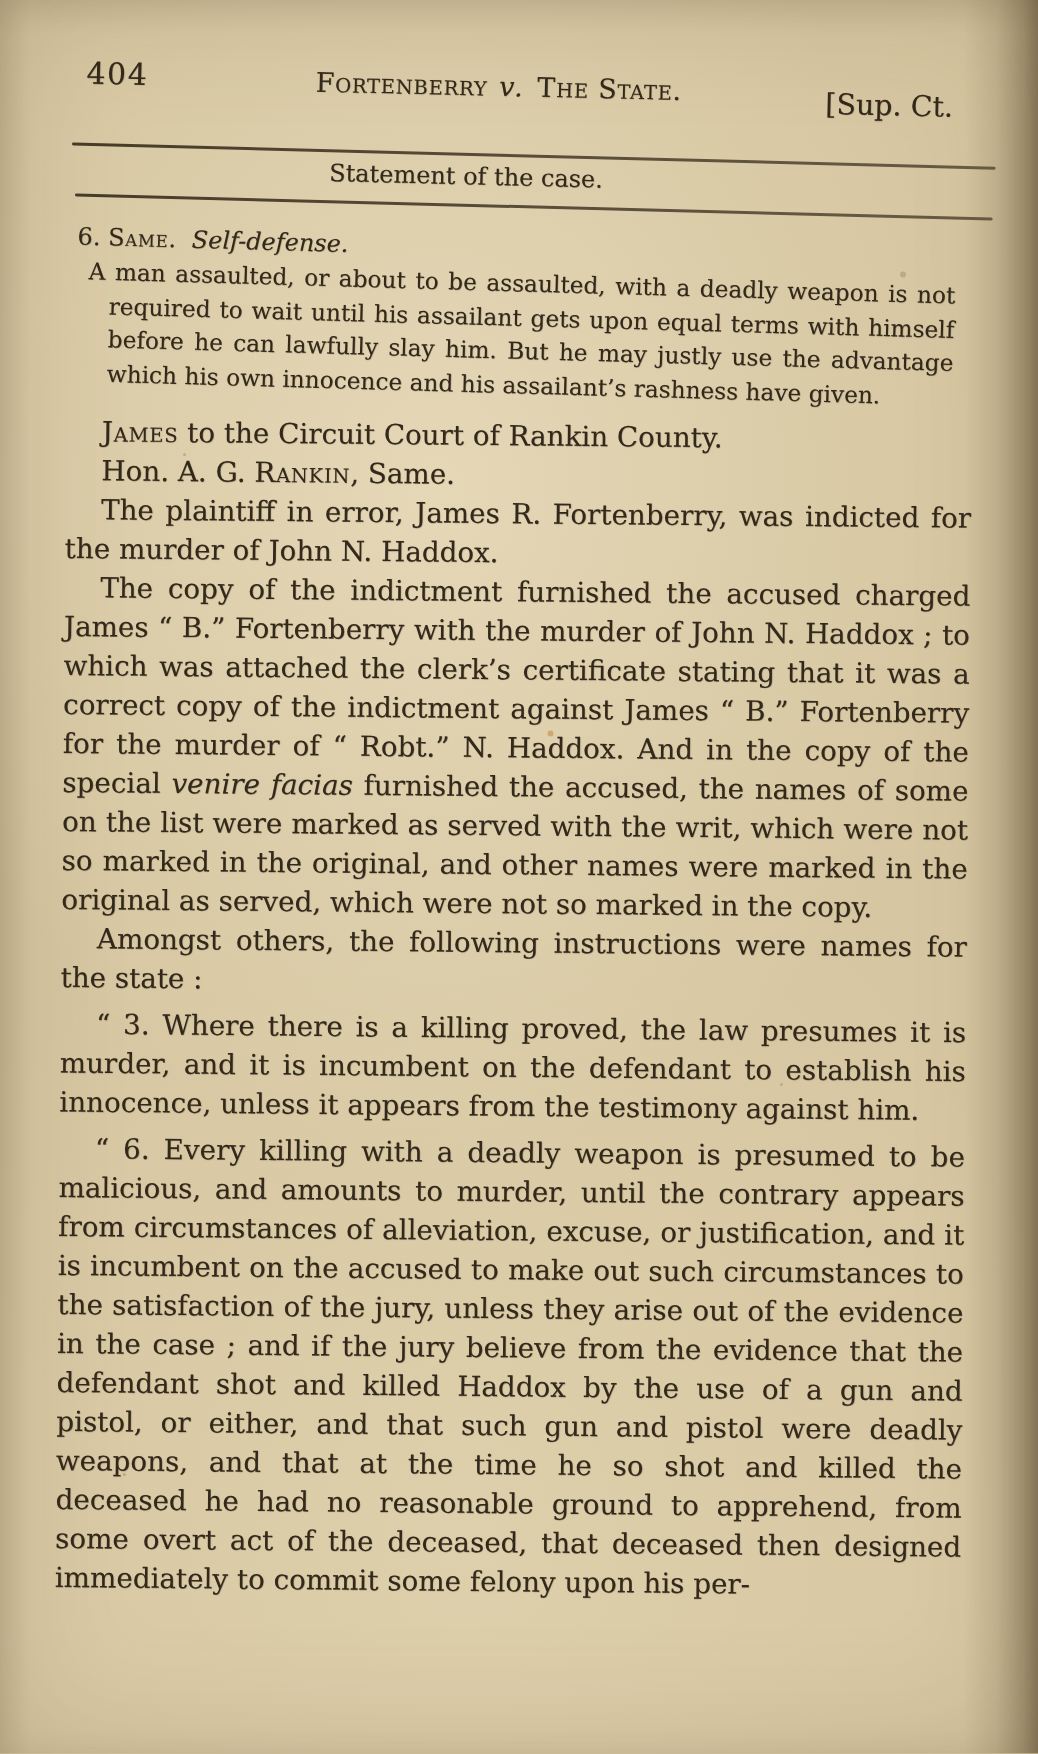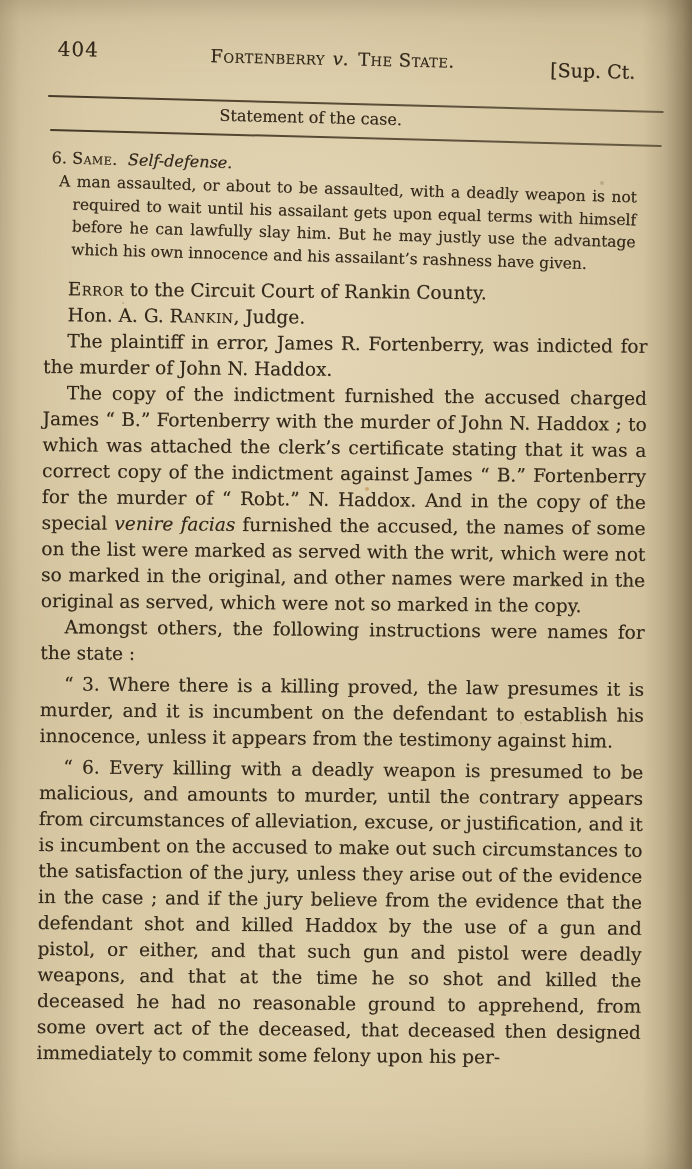--- a/index.html
+++ b/index.html
@@ -108,22 +108,22 @@
 <div class="rule rule-top"></div>
 <div class="section-label ink">Statement of the case.</div>
 <div class="rule rule-bottom"></div>
 
 <div class="headnote ink">
   <p class="hn-head"><span>6.</span> <span class="sc">Same.</span><span class="it subject">Self-defense.</span></p>
   <p class="hn-text">A man assaulted, or about to be assaulted, with a deadly weapon is not required to wait until his assailant gets upon equal terms with himself before he can lawfully slay him.  But he may justly use the advantage which his own innocence and his assailant’s rashness have given.</p>
 </div>
 
 <div class="body-text ink" id="body-text">
-    <p class="body-para"><span class="sc">Error</span><span> to the Circuit Court of Rankin County.</span></p>
-    <p class="body-para"><span>Hon. A. G. </span><span class="sc">Rankin</span><span>, Judge.</span></p>
+    <p class="body-para"><span class="sc">James</span><span> to the Circuit Court of Rankin County.</span></p>
+    <p class="body-para"><span>Hon. A. G. </span><span class="sc">Rankin</span><span>, Same.</span></p>
     <p class="body-para"><span>The plaintiff in error, James R. Fortenberry, was indicted for the murder of John N. Haddox.</span></p>
     <p class="body-para"><span>The copy of the indictment furnished the accused charged James “ B.” Fortenberry with the murder of John N. Haddox ; to which was attached the clerk’s certificate stating that it was a correct copy of the indictment against James “ B.” Fortenberry for the murder of “ Robt.” N. Haddox.  And in the copy of the special </span><span class="it">venire facias</span><span> furnished the accused, the names of some on the list were marked as served with the writ, which were not so marked in the original, and other names were marked in the original as served, which were not so marked in the copy.</span></p>
     <p class="body-para"><span>Amongst others, the following instructions were names for the state :</span></p>
     <p class="body-para q"><span>“ 3.  Where there is a killing proved, the law presumes it is murder, and it is incumbent on the defendant to establish his innocence, unless it appears from the testimony against him.</span></p>
     <p class="body-para q"><span>“ 6.  Every killing with a deadly weapon is presumed to be malicious, and amounts to murder, until the contrary appears from circumstances of alleviation, excuse, or justification, and it is incumbent on the accused to make out such circumstances to the satisfaction of the jury, unless they arise out of the evidence in the case ;  and if the jury believe from the evidence that the defendant shot and killed Haddox by the use of a gun and pistol, or either, and that such gun and pistol were deadly weapons, and that at the time he so shot and killed the deceased he had no reasonable ground to apprehend, from some overt act of the deceased, that deceased then designed immediately to commit some felony upon his per-</span></p>
   </div>
 
 <div class="edge-shadow"></div>
 <div class="vignette"></div>
 

